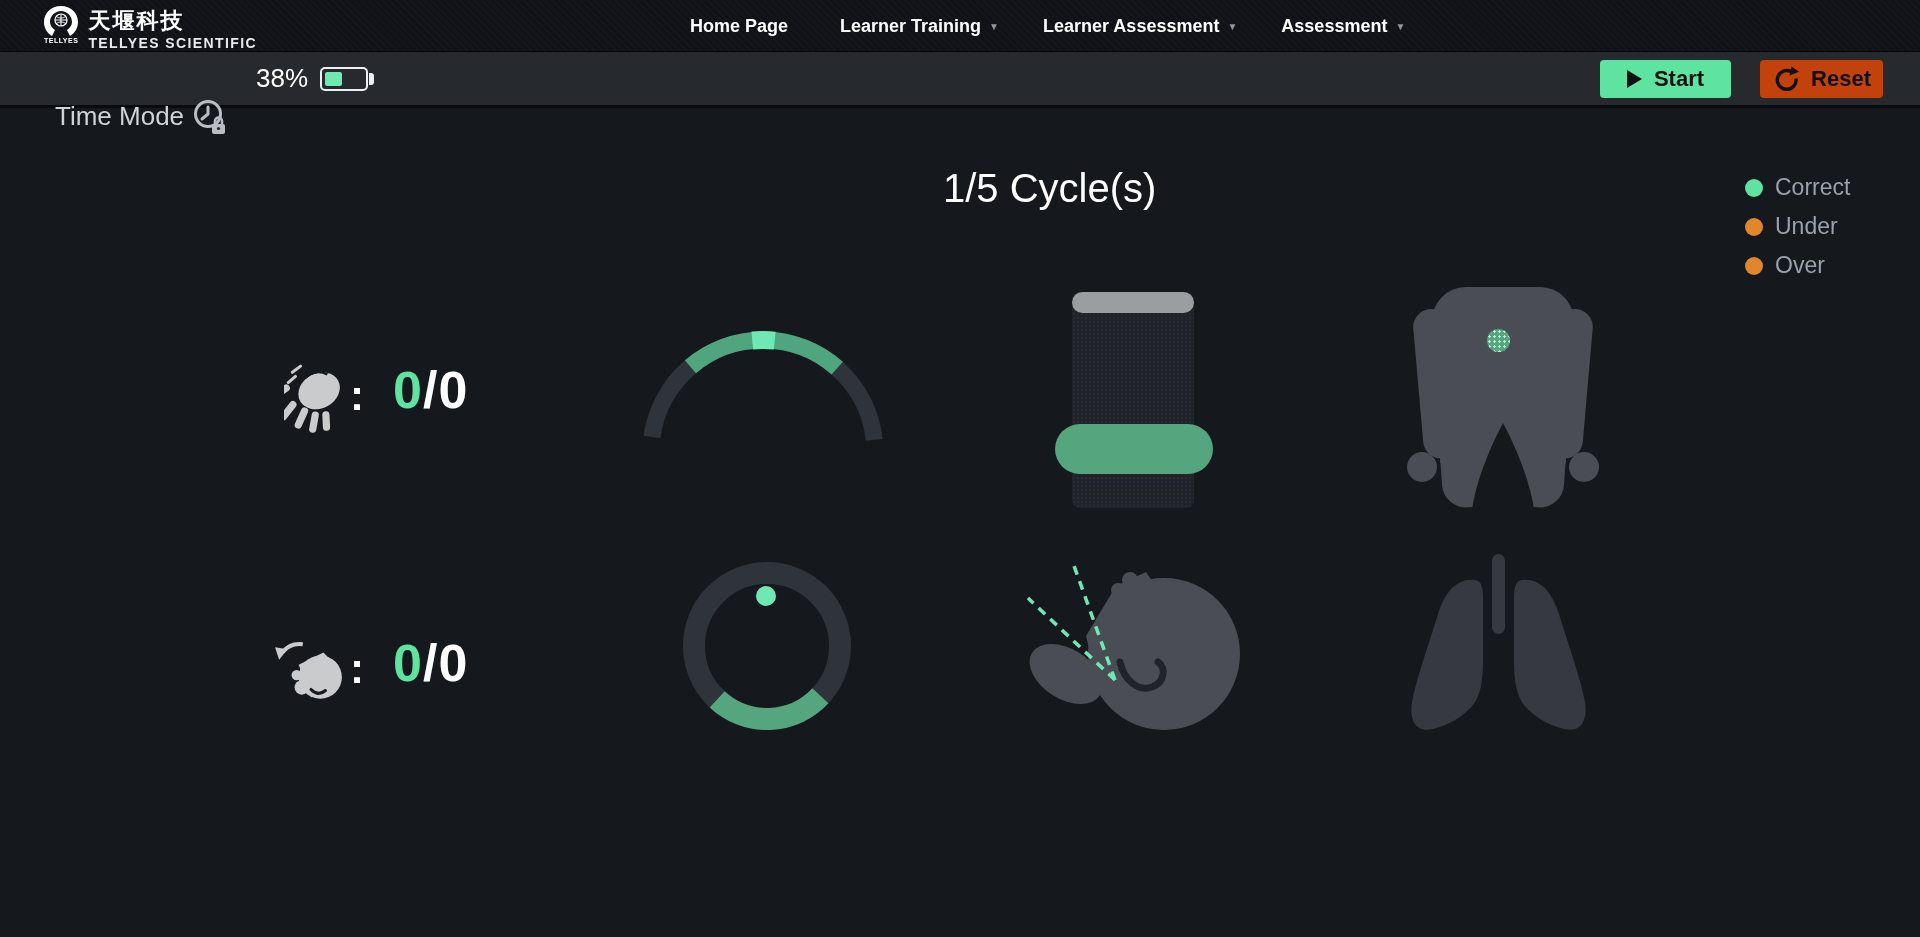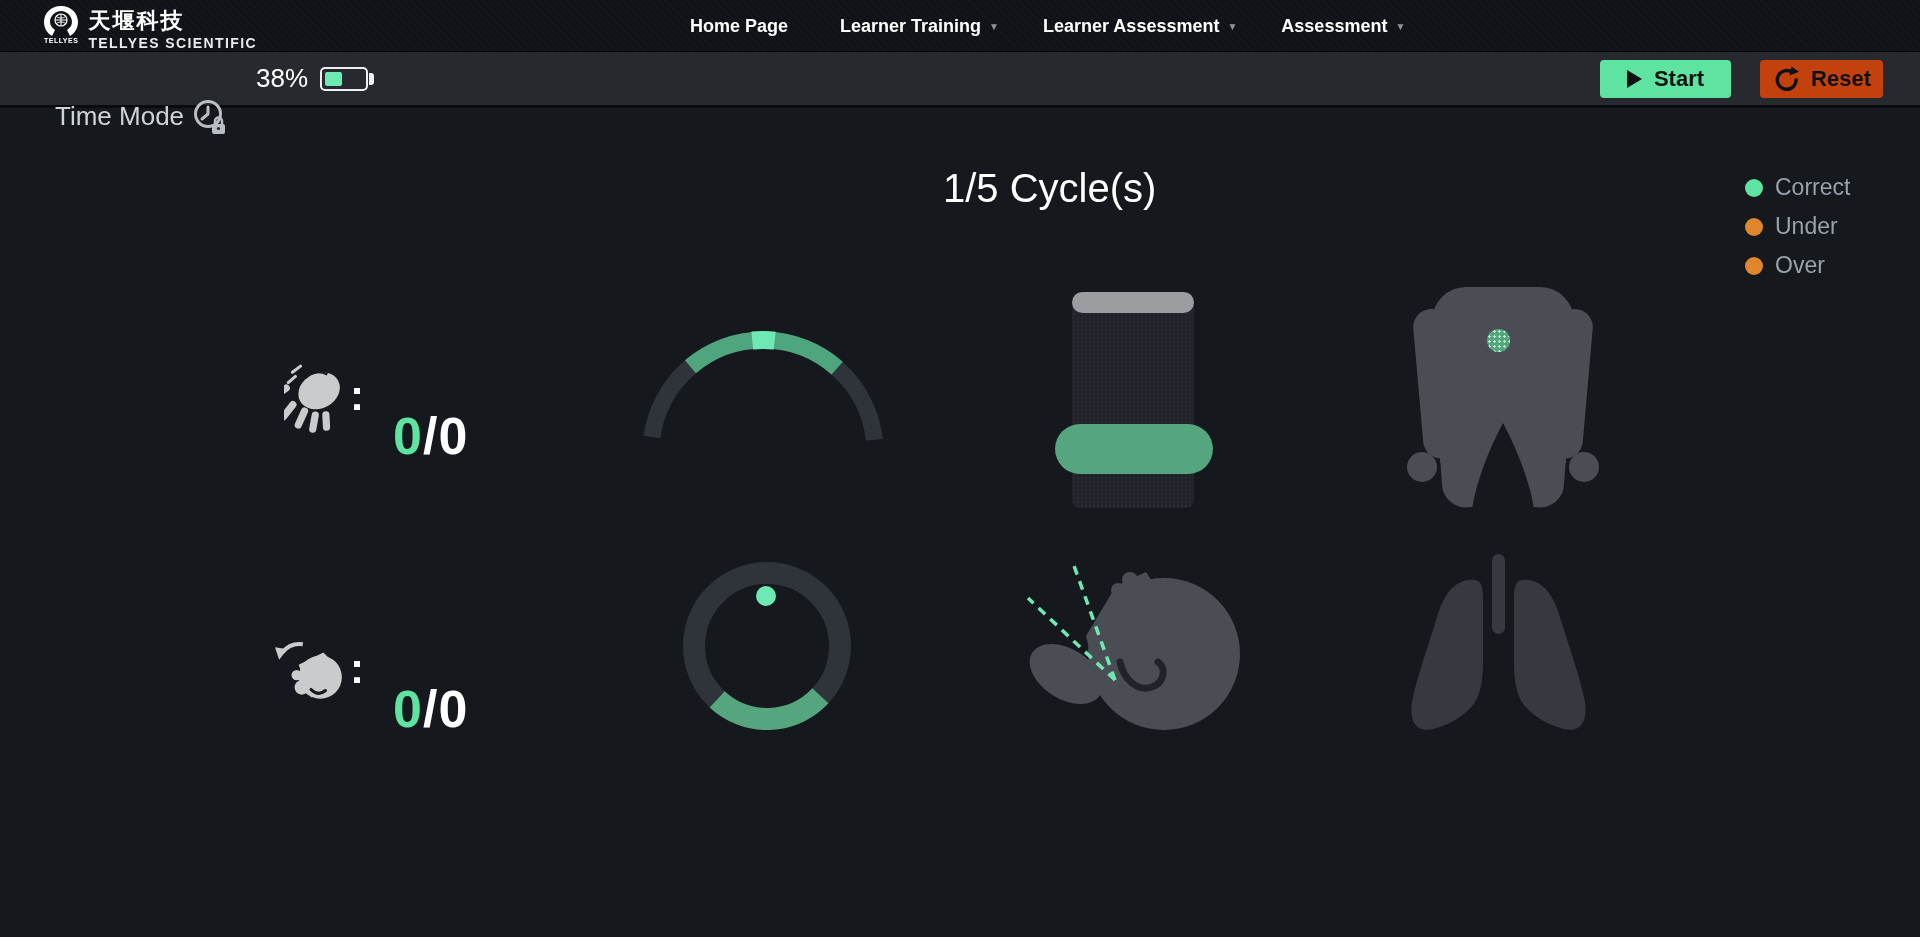--- a/index.html
+++ b/index.html
@@ -41,21 +41,21 @@
   .timer { position:absolute; left:737px; top:166px; color:#fff; font-size:40px; }
   .cycles { position:absolute; left:943px; top:166px; color:#fff; font-size:40px; }
 
   .legend { position:absolute; left:1745px; top:168px; display:flex; flex-direction:column; }
   .legend-row { display:flex; align-items:center; gap:12px; height:39px; }
   .legend-dot { width:18px; height:18px; border-radius:50%; }
   .legend-label { color:#99a1ab; font-size:23px; }
 
   
   .metric-colon { position:absolute; color:#fff; font-size:42px; font-weight:bold; }
-  .metric-value { position:absolute; font-size:52px; font-weight:bold; letter-spacing:1px;margin-top:46px; }
+  .metric-value { position:absolute; font-size:52px; font-weight:bold; letter-spacing:1px; }
   .v-green { color:#5ee3a1; }
   .v-white { color:#fff; }
   .icon-abs { position:absolute; }
 
   
   .bar-col { position:absolute; left:1072px; top:292px; width:122px; height:216px; background:#202329; border-radius:8px;
     background-image:radial-gradient(rgba(255,255,255,.035) 1px, transparent 1.2px); background-size:4px 4px; }
   .bar-cap { position:absolute; left:1072px; top:292px; width:122px; height:21px; background:#9b9ea0; border-radius:11px; }
   .bar-pill { position:absolute; left:1055px; top:424px; width:158px; height:50px; background:#55a57e; border-radius:25px; }
 

